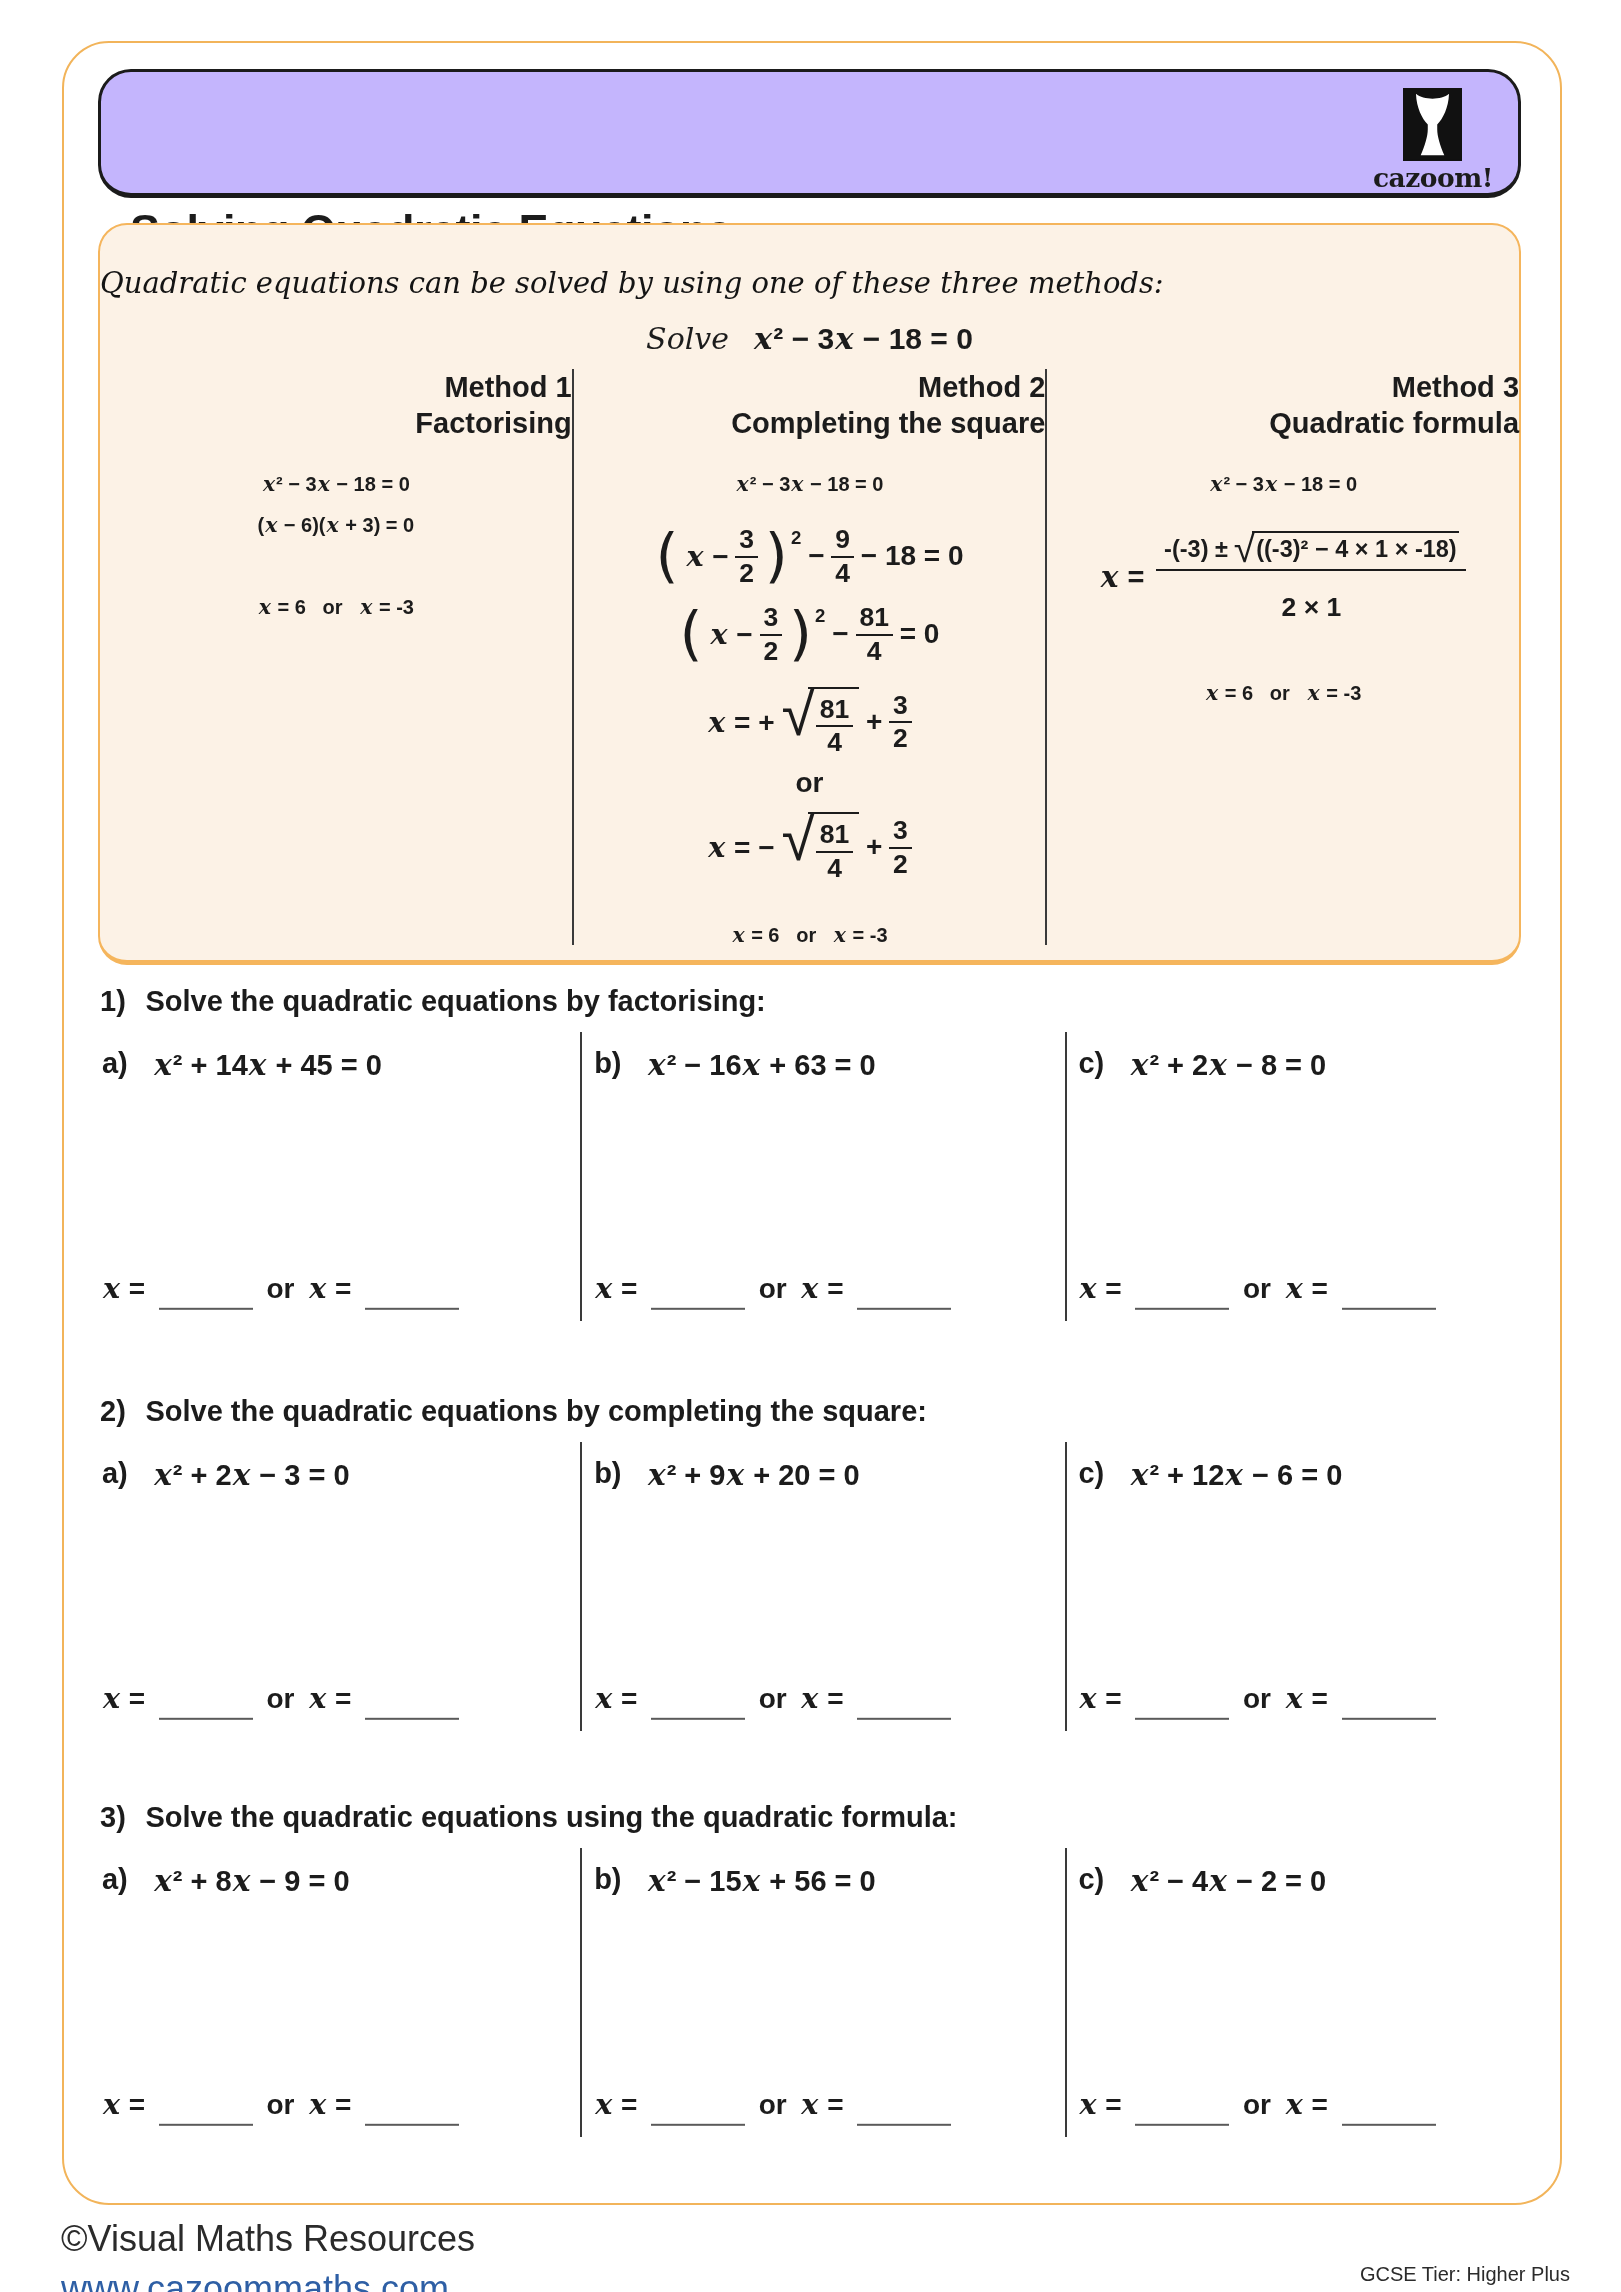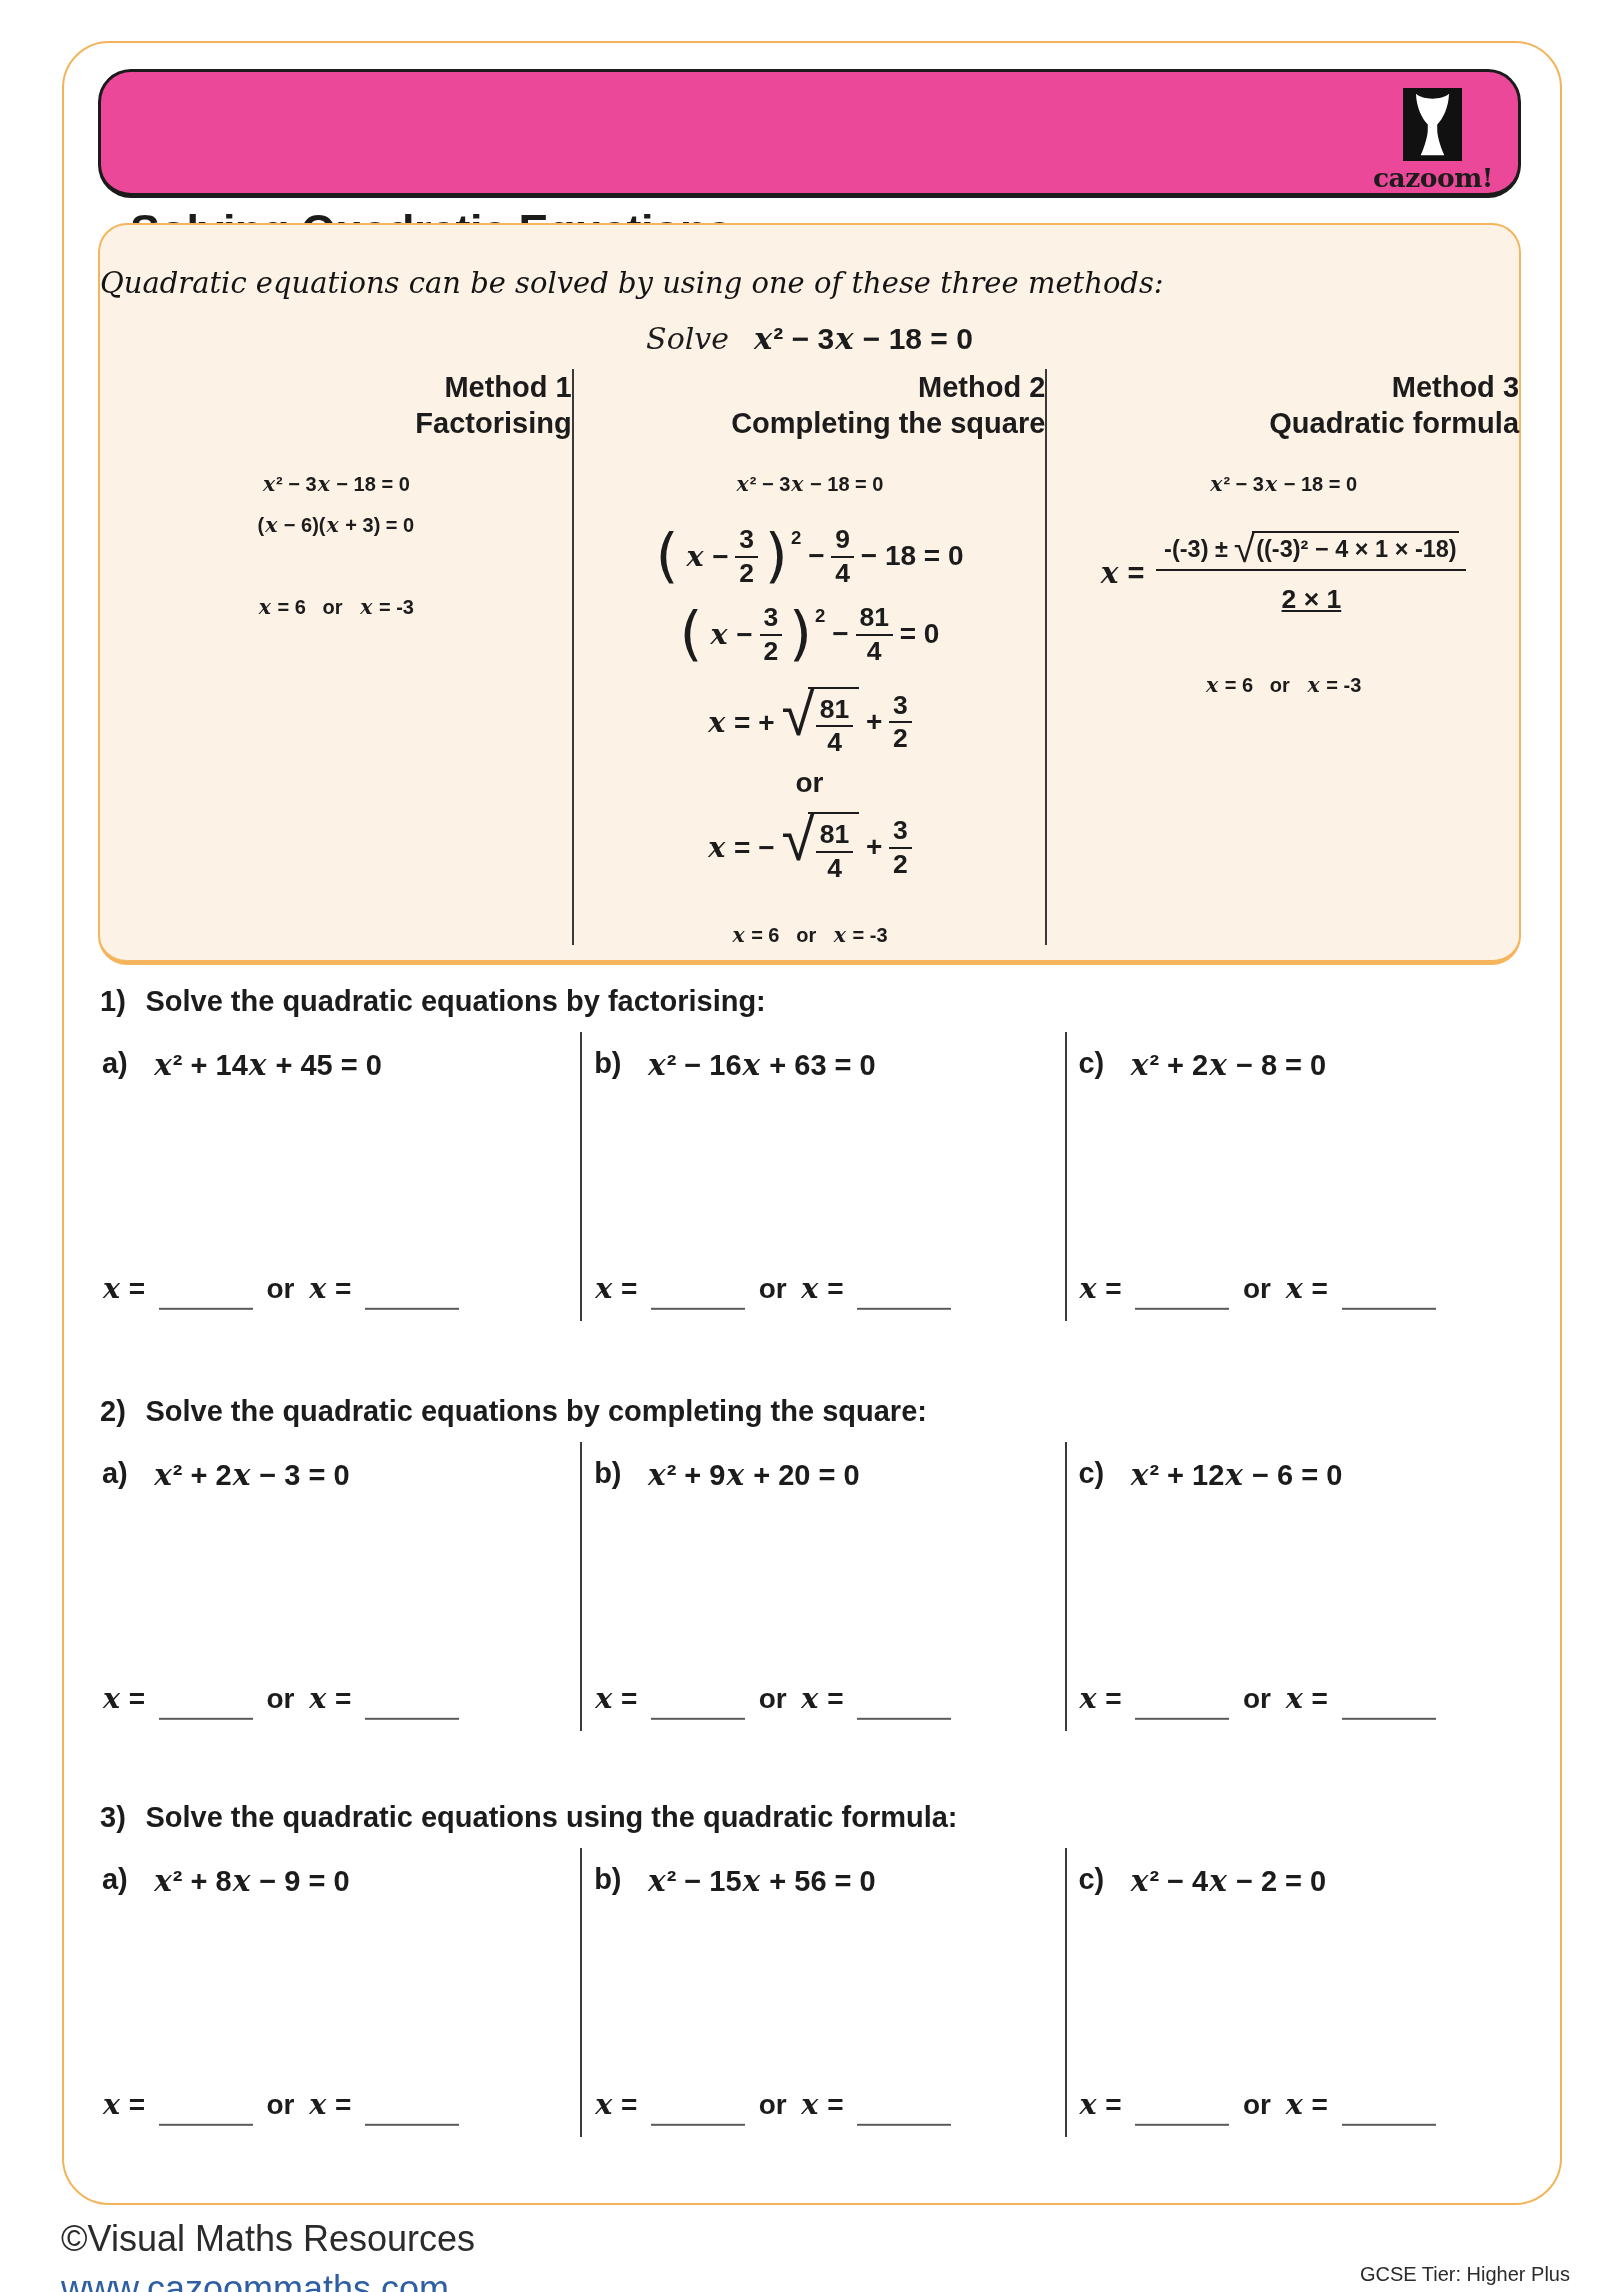--- a/index.html
+++ b/index.html
@@ -18,21 +18,21 @@
     width:1500px; height:2164px;
     border:2.9px solid #F2B45A;
     border-radius:47px;
     background:#ffffff;
   }
 
   
   .title-box {
     position:absolute; left:98px; top:69px;
     width:1423px; height:129px;
-    background:#ec4899;
+    background:#c4b5fd;
     border:3.9px solid #1b1b1b;
     border-bottom-width:5.9px;
     border-radius:33px;
   }
   .title-text {
     position:absolute; left:29px; top:9.8px;
     font-size:45px; font-weight:bold; letter-spacing:-0.5px;
     line-height:1.32; white-space:pre;
   }
   .logo {
@@ -122,21 +122,21 @@
   .m2-result { margin-top:33px; }
 
   .m3-eq1 { margin-top:23.5px; }
   .m3-formula { margin-top:27.4px; display:flex; justify-content:center; align-items:center; gap:11.8px; font-weight:bold; }
   .m3-lhs { font-size:29px; }
   .bigfrac { display:inline-flex; flex-direction:column; align-items:center; }
   .bigfrac .bfn {
     display:flex; align-items:flex-end; gap:2px;
     border-bottom:2.9px solid #1c1c1c; padding:0 7.8px 5.9px; font-size:23.5px;
   }
-  .bigfrac .bfd { padding-top:13px; font-size:26.5px;text-decoration:underline; }
+  .bigfrac .bfd { padding-top:21px; font-size:26.5px; }
   .m3-rad { font-size:39px; line-height:29px; font-weight:normal; margin:0 -4.9px 0 3.9px; }
   .m3-radbody { border-top:2.9px solid #1c1c1c; padding:2.9px 2px 0 3.9px; }
   .m3-result { margin-top:51px; }
 
   
   .qsection { position:absolute; left:98px; width:1451px; }
   .qs1 { top:985px; }
   .qs2 { top:1395px; }
   .qs3 { top:1801px; }
   .qheading {

